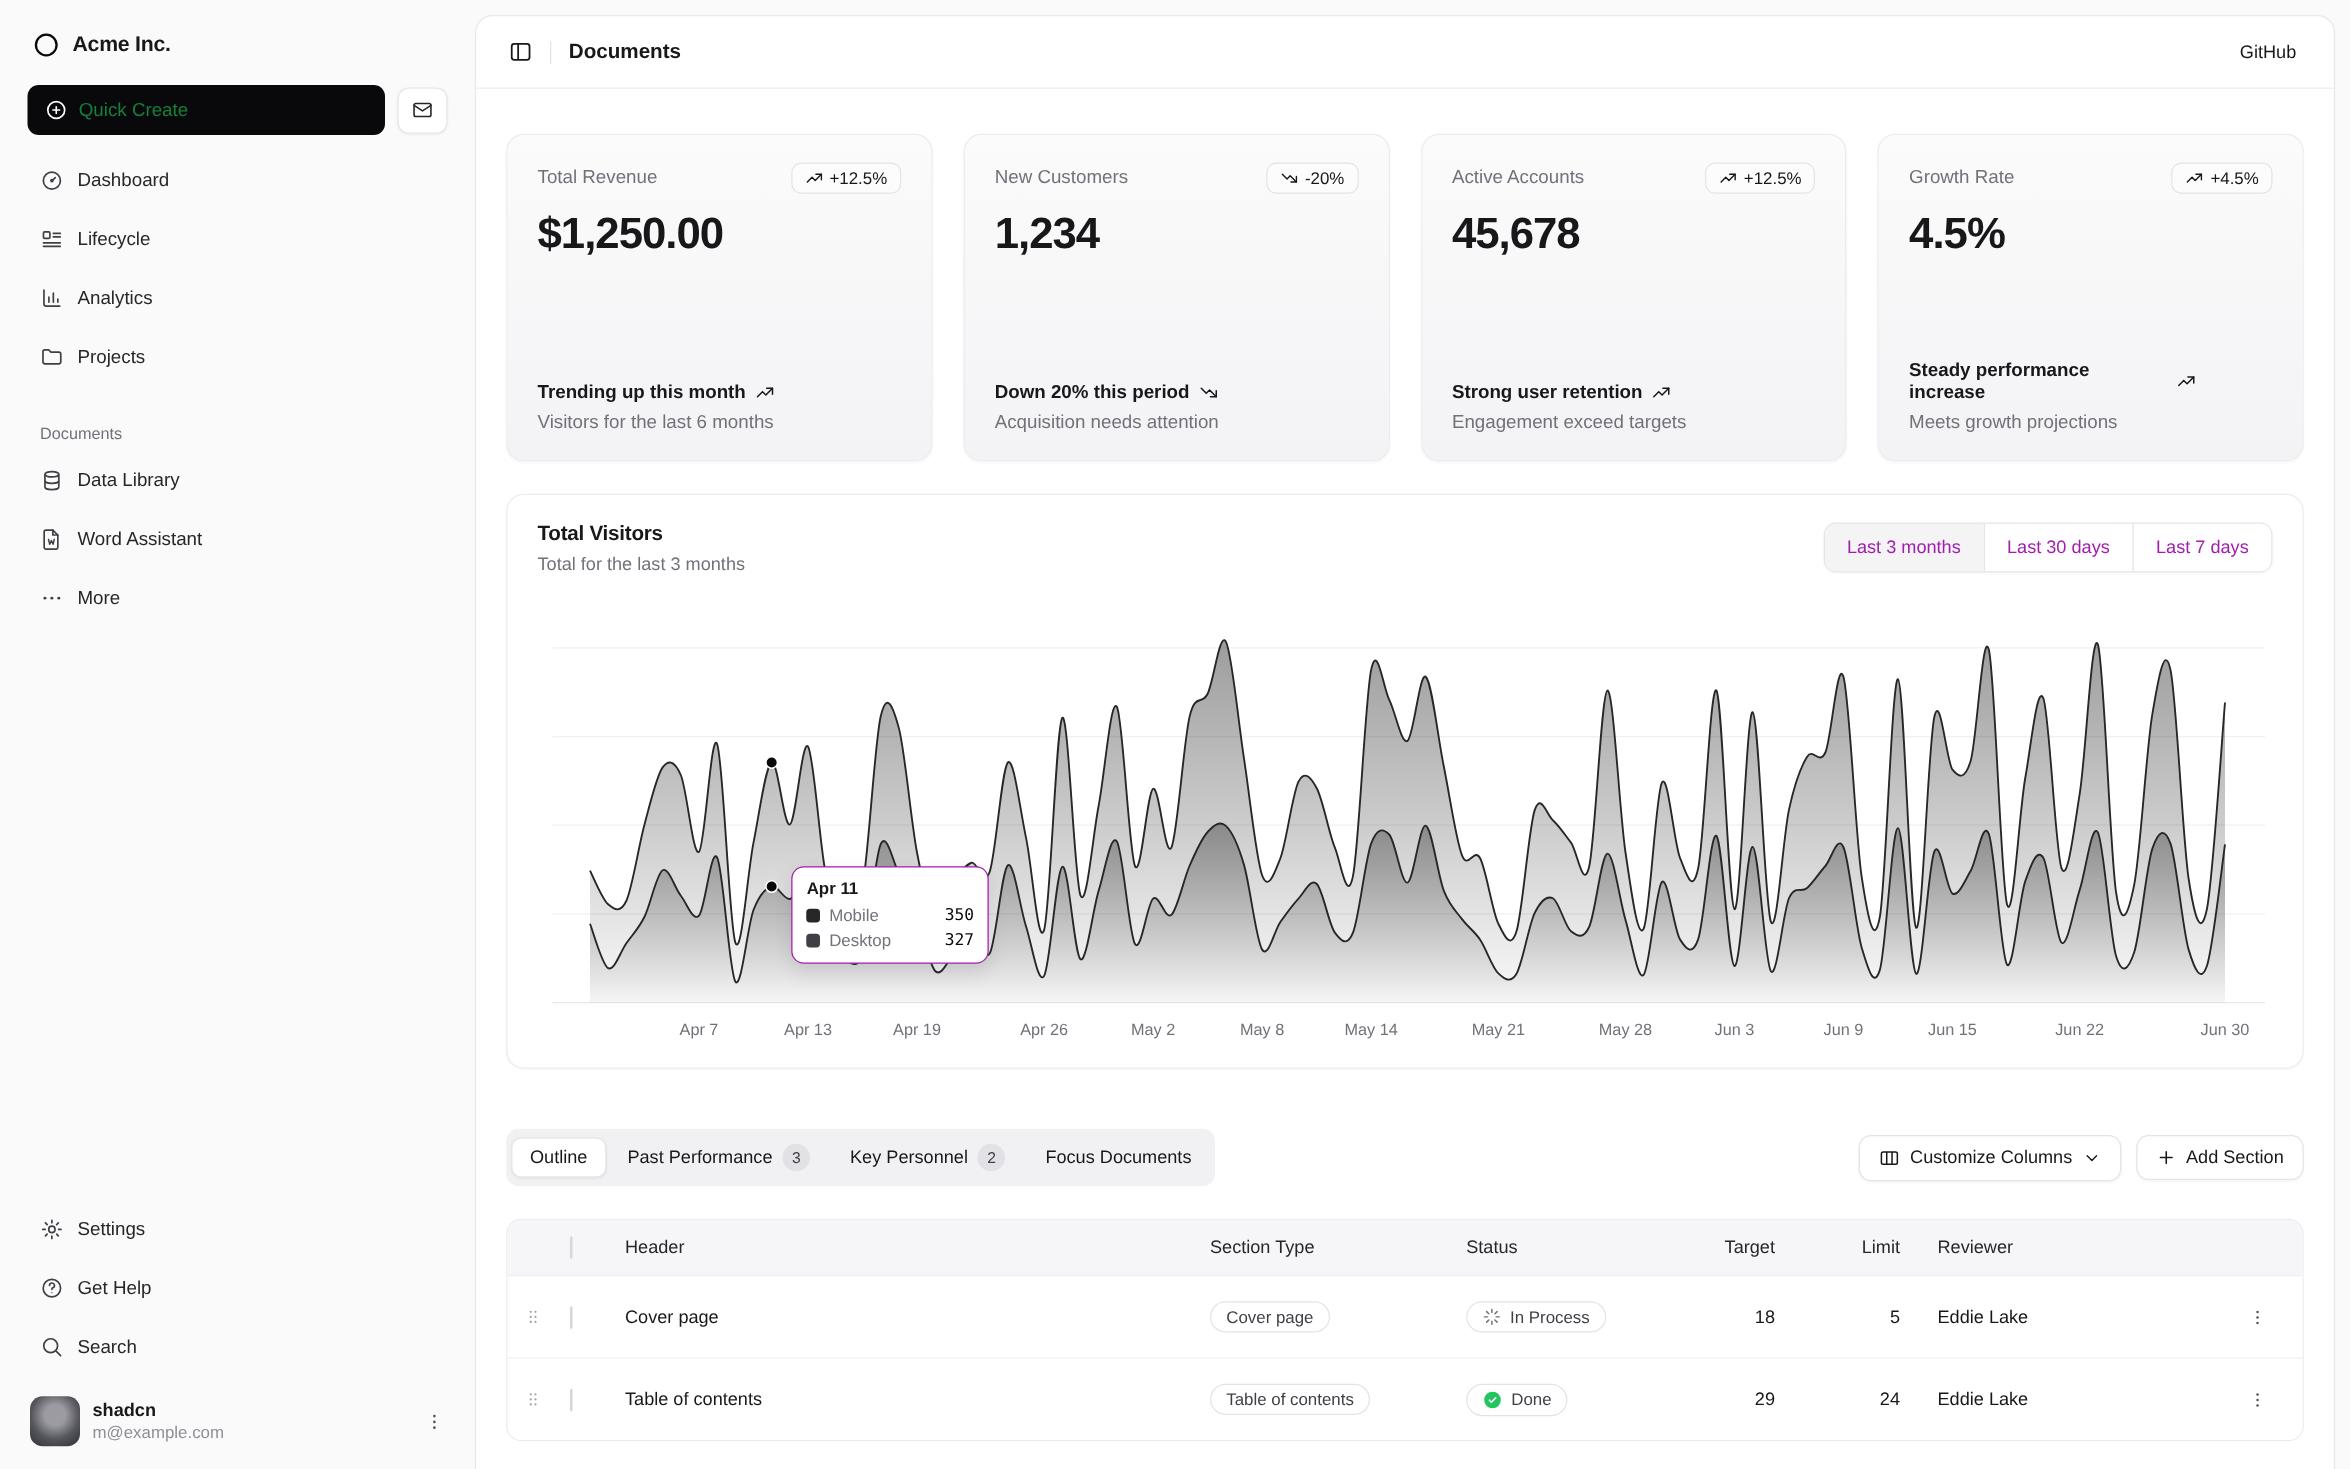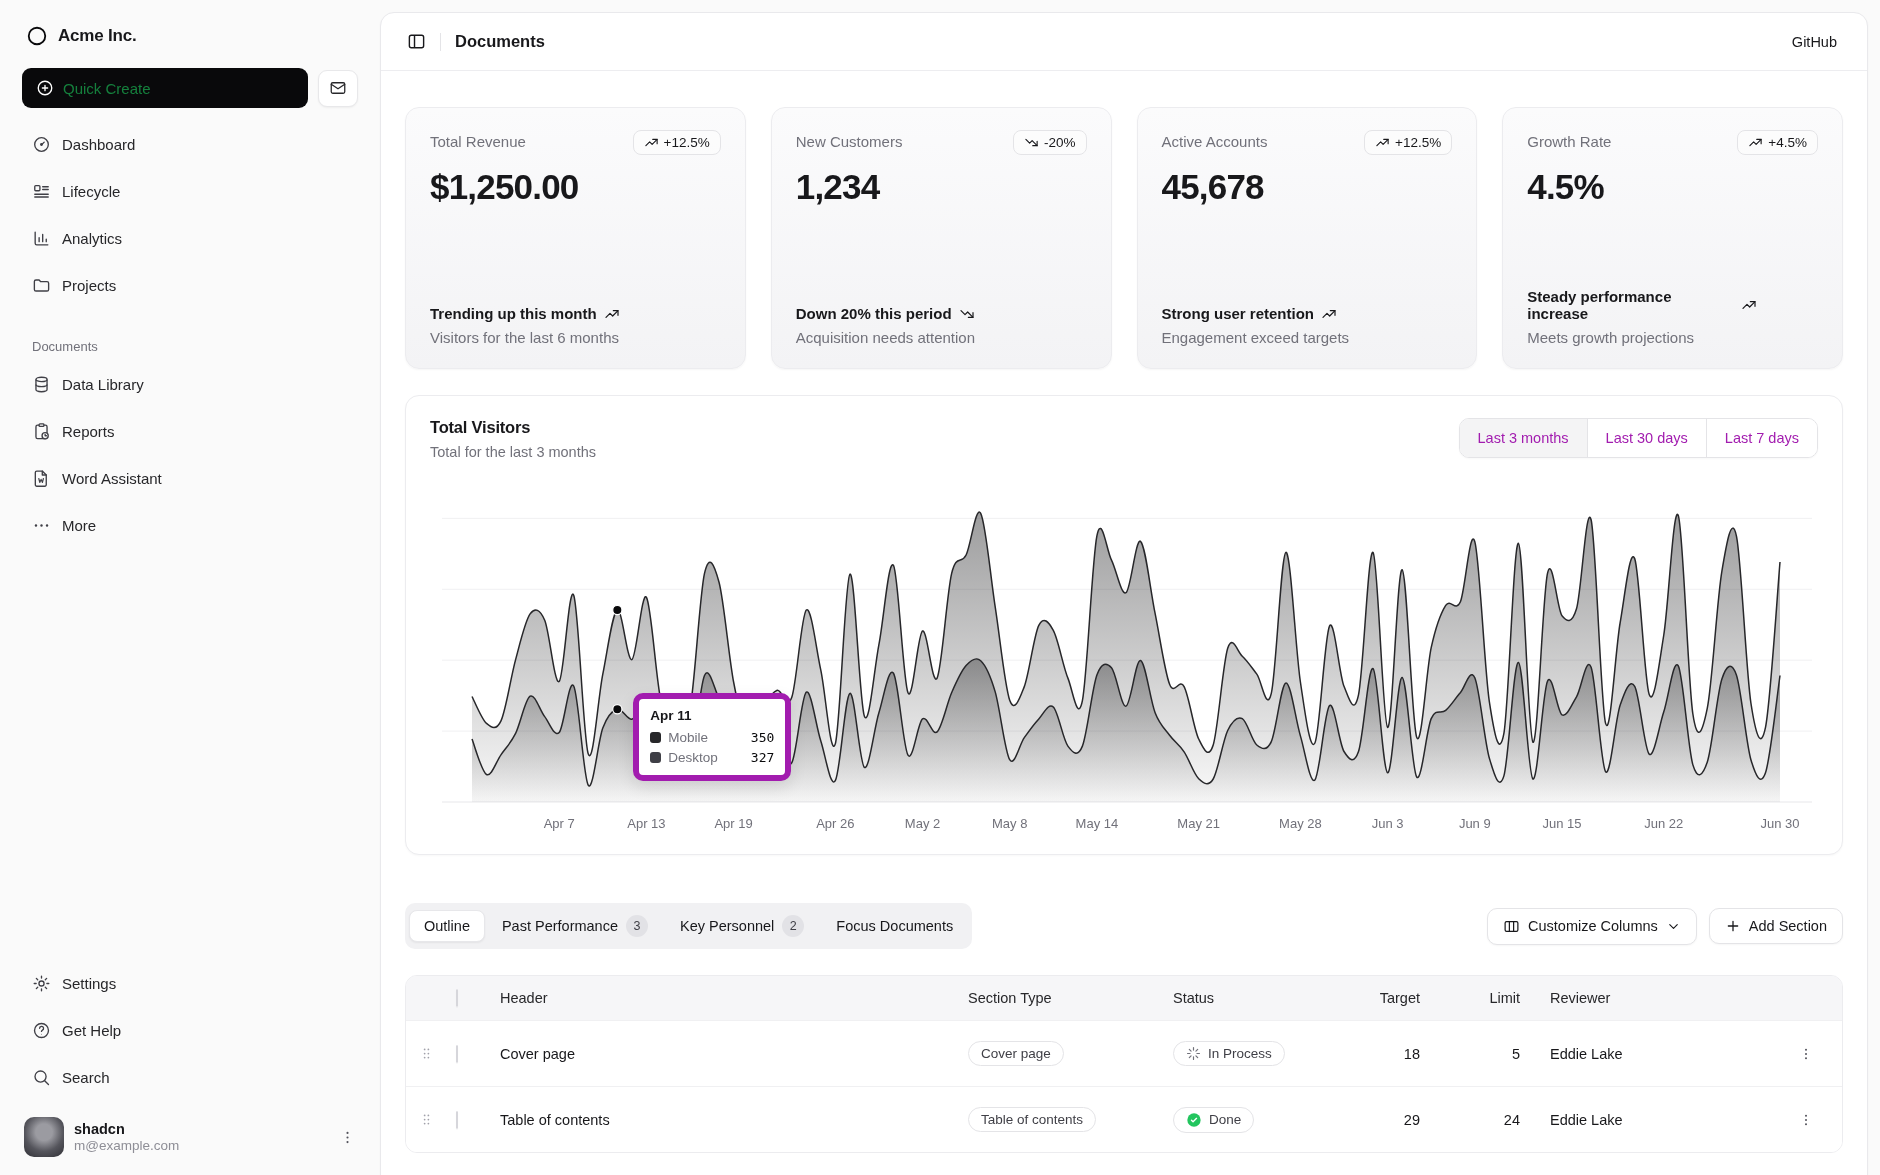--- a/index.html
+++ b/index.html
@@ -59,21 +59,21 @@
   .chart-title { font-size:16.5px; font-weight:700; letter-spacing:-0.2px; }
   .chart-sub { font-size:14.5px; color:#71717a; margin-top:7px; }
   .range-group { display:flex; border:1px solid #e4e4e7; border-radius:10px; overflow:hidden; box-shadow:0 1px 2px rgba(0,0,0,.03); }
   .range-btn { padding:11px 18px; font-size:14.5px; background:#fff; color:#a21caf; cursor:pointer; }
   .range-btn + .range-btn { border-left:1px solid #e4e4e7; }
   .range-btn.active { background:#f4f4f5; font-weight:500; }
   .chart-box { position:relative; margin-top:16px; }
   .chart-box svg { width:100%; height:336px; }
   .x-axis { position:relative; height:22px; margin-top:4px; }
   .x-axis span { position:absolute; transform:translateX(-50%); font-size:13px; color:#71717a; white-space:nowrap; }
-  .chart-tooltip { position:absolute; width:158px; background:#fff; border:6px solid #a21caf; border-radius:10px;
+  .chart-tooltip { position:absolute; width:158px; background:#fff; border:1px solid #a21caf; border-radius:10px;
     box-shadow:0 6px 16px rgba(0,0,0,.10); padding:9px 11px 10px; z-index:5; }
   .tt-date { font-size:13.5px; font-weight:600; margin-bottom:7px; }
   .tt-row { display:flex; align-items:center; gap:7px; font-size:13.5px; color:#71717a; margin-top:5px; }
   .tt-swatch { width:11px; height:11px; border-radius:3px; background:#27272a; flex:none; }
   .tt-val { margin-left:auto; color:#09090b; font-family:"DejaVu Sans Mono", monospace; font-size:13px; }
 
   
   .tabs-row { display:flex; align-items:center; margin-top:48px; }
   .tabs { display:flex; align-items:center; background:#f1f1f3; border-radius:10px; padding:4px; gap:2px; }
   .tab { display:flex; align-items:center; gap:8px; padding:8px 15px; border-radius:8px; font-size:14.5px;
@@ -174,31 +174,20 @@
 
     <div class="nav-item">
       <span>
           <svg width="19" height="19" viewBox="0 0 24 24" fill="none" stroke="currentColor" stroke-width="1.7">
             <ellipse cx="12" cy="5.6" rx="7" ry="2.7"></ellipse>
             <path d="M5 5.6v12.8c0 1.5 3.1 2.7 7 2.7s7-1.2 7-2.7V5.6"></path>
             <path d="M5 12c0 1.5 3.1 2.7 7 2.7s7-1.2 7-2.7"></path>
           </svg>
         </span>
       <span>Data Library</span>
-    </div>
-    <div class="nav-item">
-      <span>
-          <svg width="19" height="19" viewBox="0 0 24 24" fill="none" stroke="currentColor" stroke-width="1.7" stroke-linecap="round" stroke-linejoin="round">
-            <rect x="5" y="4" width="14" height="17" rx="2"></rect>
-            <rect x="9" y="2.4" width="6" height="3.2" rx="1" fill="#fafafa"></rect>
-            <circle cx="16.6" cy="17.4" r="3.9" fill="#fafafa"></circle>
-            <path d="M16.6 15.7v1.7h1.6"></path>
-          </svg>
-        </span>
-      <span>Reports</span>
     </div>
     <div class="nav-item">
       <span>
           <svg width="19" height="19" viewBox="0 0 24 24" fill="none" stroke="currentColor" stroke-width="1.7" stroke-linecap="round" stroke-linejoin="round">
             <path d="M6 2.6h7l5 5V20a1.8 1.8 0 0 1-1.8 1.8H6A1.8 1.8 0 0 1 4.2 20V4.4A1.8 1.8 0 0 1 6 2.6z"></path>
             <path d="M13 2.6v5h5"></path>
             <path d="m8.6 12 1.2 5 1.7-3.9 1.7 3.9 1.2-5" stroke-width="1.5"></path>
           </svg>
         </span>
       <span>Word Assistant</span>

